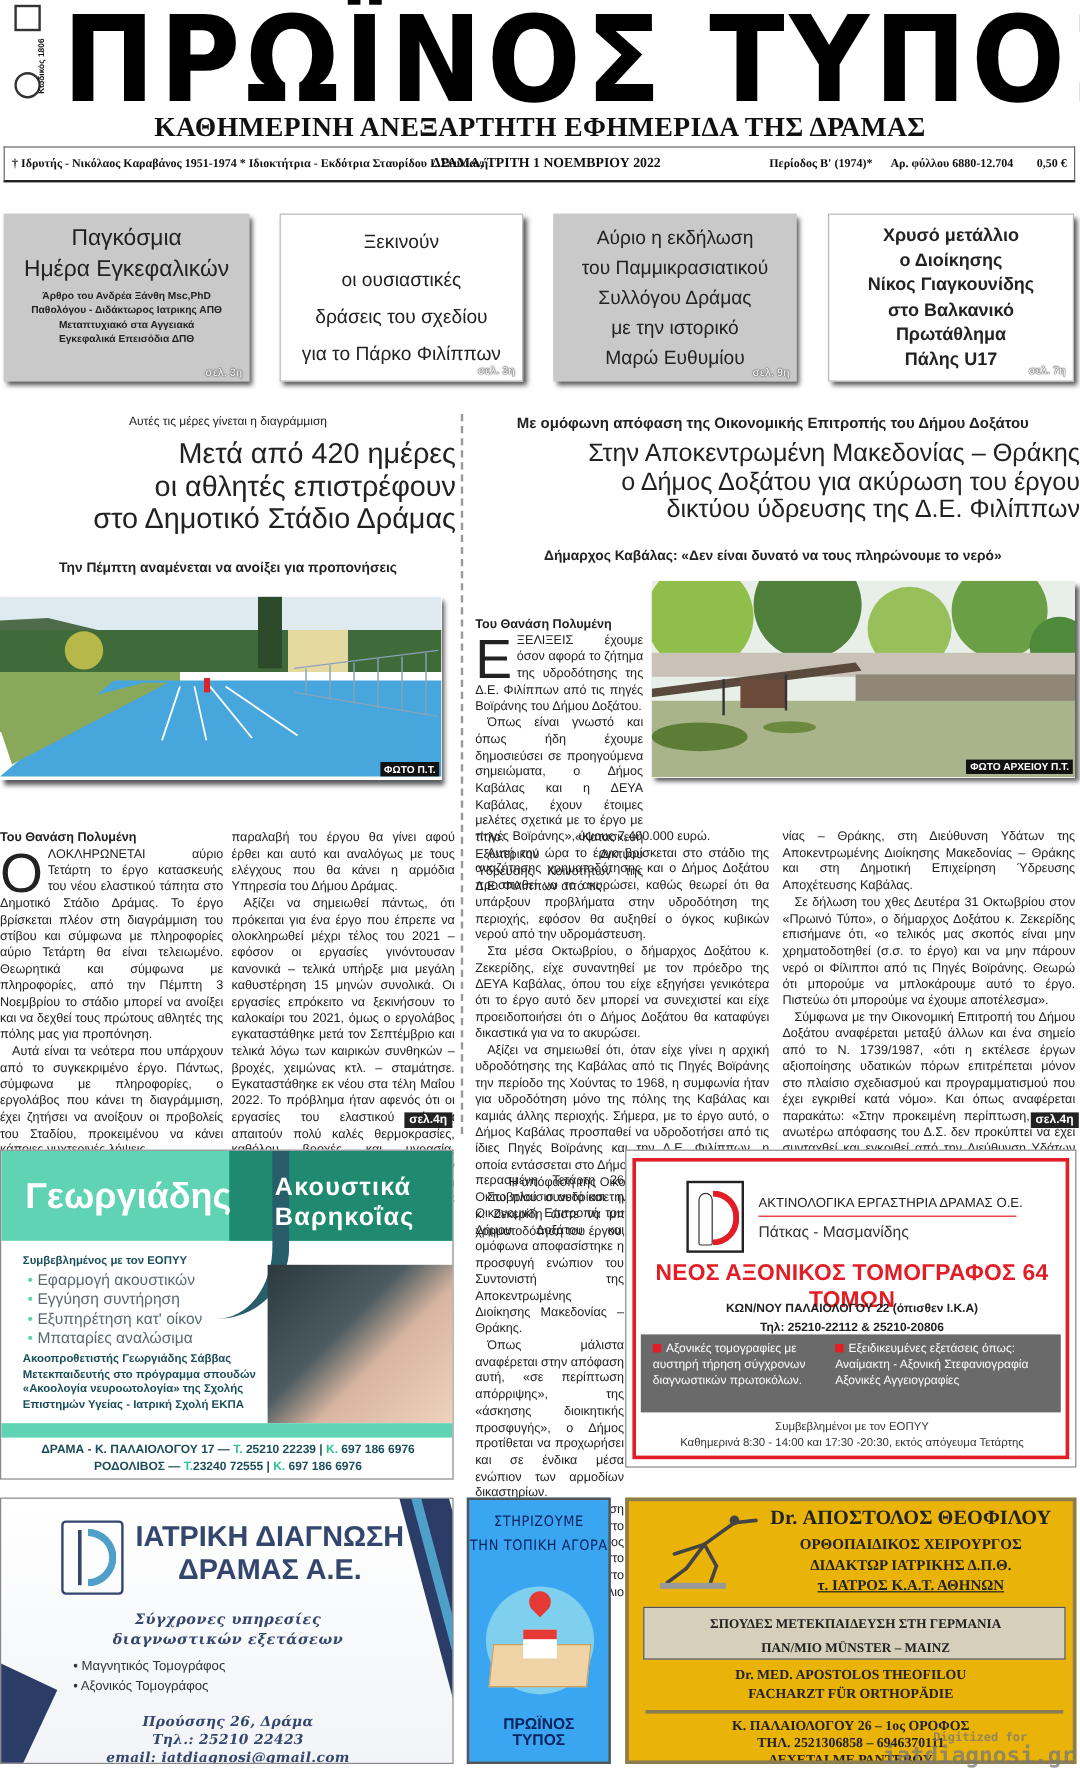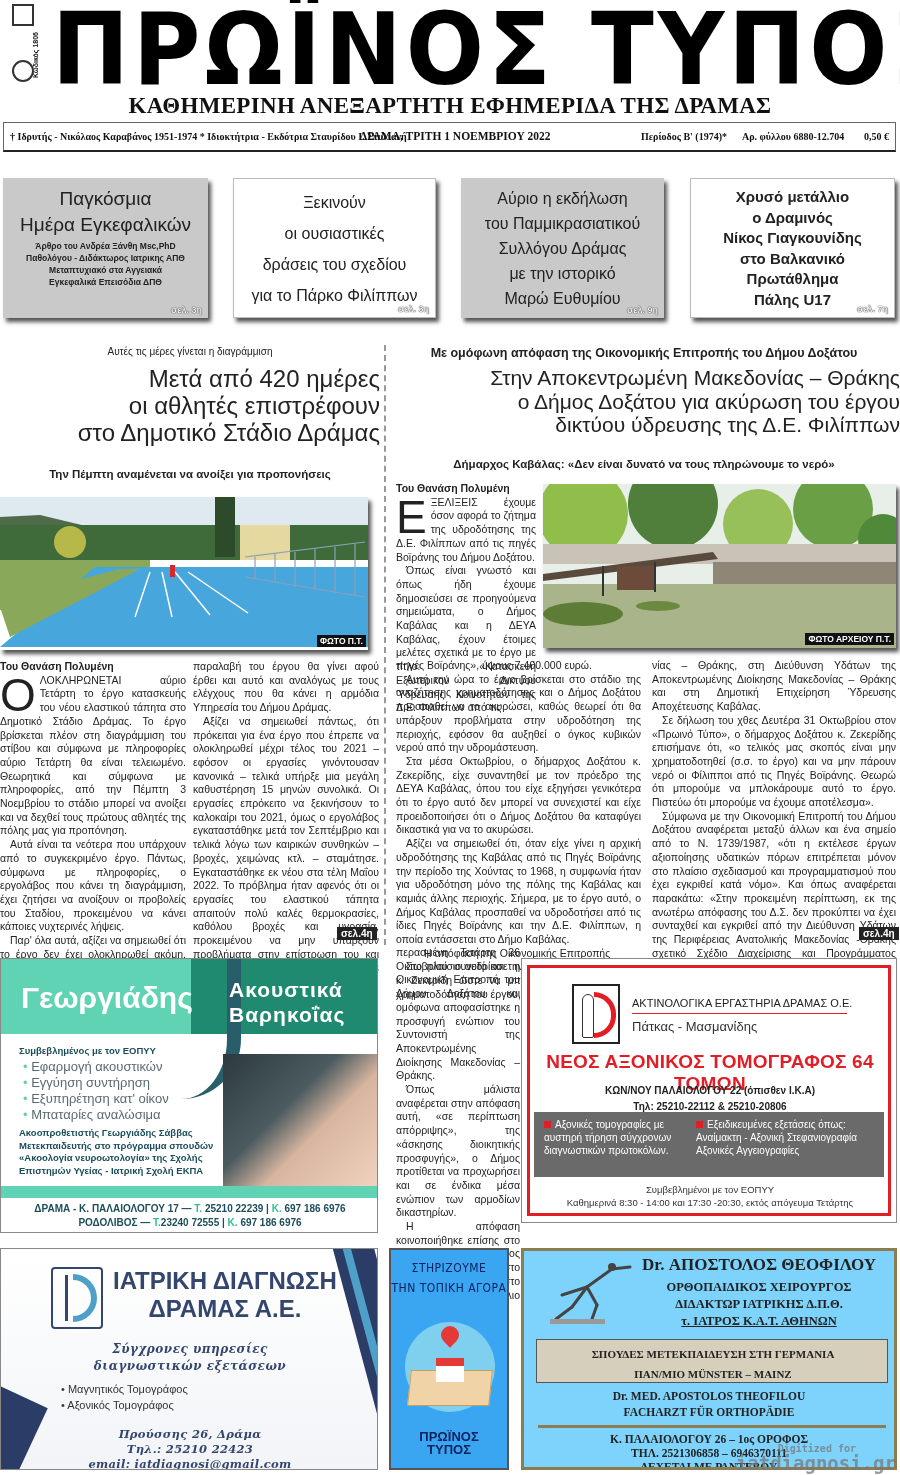--- a/index.html
+++ b/index.html
@@ -20,21 +20,21 @@
   
   .teaser { position: absolute; top: 178px; height: 140px; box-shadow: 3px 4px 4px #555; text-align: center; padding-top: 8px; }
   .teaser.gray { background: #c9c9c9; }
   .teaser.white { background: #fff; border: 1px solid #bbb; }
   .teaser .line { display: block; color: #222; }
   .teaser .page { position: absolute; right: 6px; bottom: 3px; font-size: 9px; color: #eee; font-weight: bold; text-shadow: 0 0 1px #333, 0 0 1px #333; }
 
   
   .kicker { position: absolute; text-align: center; font-weight: bold; color: #222; }
   .headline { position: absolute; text-align: right; color: #222; line-height: 1.12; }
-  .col-text { position: absolute; font-size: 10.5px; line-height: 13.7px; text-align: justify; color: #222; }
+  .col-text { position: absolute; font-size: 10.5px; line-height: 13.7px; text-align: justify; color: #222; margin-top: 32px; }
   .col-text p { text-indent: 10px; }
   .col-text p.noind { text-indent: 0; }
   .col-text .byline { font-weight: bold; text-indent: 0; }
   .col-text .subhead { font-weight: normal; text-indent: 0; padding-left: 28px; }
   .dropcap { float: left; font-size: 46px; line-height: 38px; margin: 2px 4px 0 0; font-weight: normal; }
   .pageref { position: absolute; background: #222; color: #fff; font-size: 10px; font-weight: bold; padding: 1px 4px; }
   .divider-v { position: absolute; border-left: 2px dashed #999; }
 
   
   .photo { position: absolute; overflow: hidden; box-shadow: 3px 4px 4px #555; }
@@ -87,21 +87,21 @@
   .ad-diag .contact { position: absolute; left: 0; top: 178px; width: 378px; text-align: center; font-family: "DejaVu Serif", serif; font-style: italic; font-weight: bold; font-size: 11.5px; color: #34466e; line-height: 15px; letter-spacing: 0.3px; }
 
   .ad-local { left: 389px; top: 1248px; width: 120px; height: 222px; background: #3aa6f2; border: 2px solid #555; }
   .ad-local .t { position: absolute; left: 0; top: 8px; width: 116px; text-align: center; font-family: "DejaVu Sans Condensed", "DejaVu Sans", sans-serif; font-size: 12px; color: #0d2360; line-height: 20px; letter-spacing: 0.5px; }
   .ad-local .circle { position: absolute; left: 14px; top: 72px; width: 90px; height: 90px; border-radius: 50%; background: #7fd0ef; }
   .ad-local .map { position: absolute; left: 18px; top: 120px; width: 82px; height: 36px; background: #f0d4a8; transform: skewX(-6deg); border: 1px solid #c8a060; }
   .ad-local .shop { position: absolute; left: 45px; top: 108px; width: 28px; height: 24px; background: #fff; border-top: 8px solid #e53935; }
   .ad-local .pin { position: absolute; left: 50px; top: 76px; width: 18px; height: 18px; border-radius: 50% 50% 50% 0; transform: rotate(-45deg); background: #e53935; }
   .ad-local .brand { position: absolute; left: 0; top: 180px; width: 116px; text-align: center; font-weight: 900; font-size: 13px; color: #0d2360; line-height: 13px; }
 
-  .ad-ortho { left: 521px; top: 1248px; width: 376px; height: 222px; background: #7dd3fc; border: 3px solid #8b7d50; }
+  .ad-ortho { left: 521px; top: 1248px; width: 376px; height: 222px; background: #eab308; border: 3px solid #8b7d50; }
   .ad-ortho .statue { position: absolute; left: 18px; top: 6px; width: 90px; height: 70px; }
   .ad-ortho .txt { position: absolute; left: 0; width: 370px; text-align: center; font-family: "Liberation Serif", serif; font-weight: bold; color: #222; }
   .ad-ortho .box { position: absolute; left: 12px; top: 88px; width: 352px; height: 44px; background: #d6cfbb; border: 1px solid #555; }
   .ad-ortho .rule { position: absolute; left: 14px; top: 174px; width: 348px; border-top: 3px solid #8b7d50; }
   .watermark { position: absolute; right: 4px; bottom: 2px; font-family: "DejaVu Sans Mono", monospace; font-weight: bold; color: rgba(120,120,120,0.75); text-align: right; line-height: 1; }
 </style>
 </head>
 <body>
 
 <div class="masthead">
@@ -140,21 +140,21 @@
 <div class="teaser gray" style="left:461px; width:203px;">
   <span class="line" style="font-size:16px; line-height:25px;">Αύριο η εκδήλωση</span>
   <span class="line" style="font-size:16px; line-height:25px;">του Παμμικρασιατικού</span>
   <span class="line" style="font-size:16px; line-height:25px;">Συλλόγου Δράμας</span>
   <span class="line" style="font-size:16px; line-height:25px;">με την ιστορικό</span>
   <span class="line" style="font-size:16px; line-height:25px;">Μαρώ Ευθυμίου</span>
   <span class="page">σελ. 9η</span>
 </div>
 <div class="teaser white" style="left:690px; width:205px;">
   <span class="line" style="font-size:15px; font-weight:bold; line-height:20.5px;">Χρυσό μετάλλιο</span>
-  <span class="line" style="font-size:15px; font-weight:bold; line-height:20.5px;">ο Δραμινός</span>
+  <span class="line" style="font-size:15px; font-weight:bold; line-height:20.5px;">ο Διοίκησης</span>
   <span class="line" style="font-size:15px; font-weight:bold; line-height:20.5px;">Νίκος Γιαγκουνίδης</span>
   <span class="line" style="font-size:15px; font-weight:bold; line-height:20.5px;">στο Βαλκανικό</span>
   <span class="line" style="font-size:15px; font-weight:bold; line-height:20.5px;">Πρωτάθλημα</span>
   <span class="line" style="font-size:15px; font-weight:bold; line-height:20.5px;">Πάλης U17</span>
   <span class="page">σελ. 7η</span>
 </div>
 
 <div class="kicker" style="left:0; top:346px; width:380px; font-size:10px; font-weight:normal;">Αυτές τις μέρες γίνεται η διαγράμμιση</div>
 <div class="headline" style="left:0; top:366px; width:380px; font-size:24px;">
   <div>Μετά από 420 ημέρες</div>

